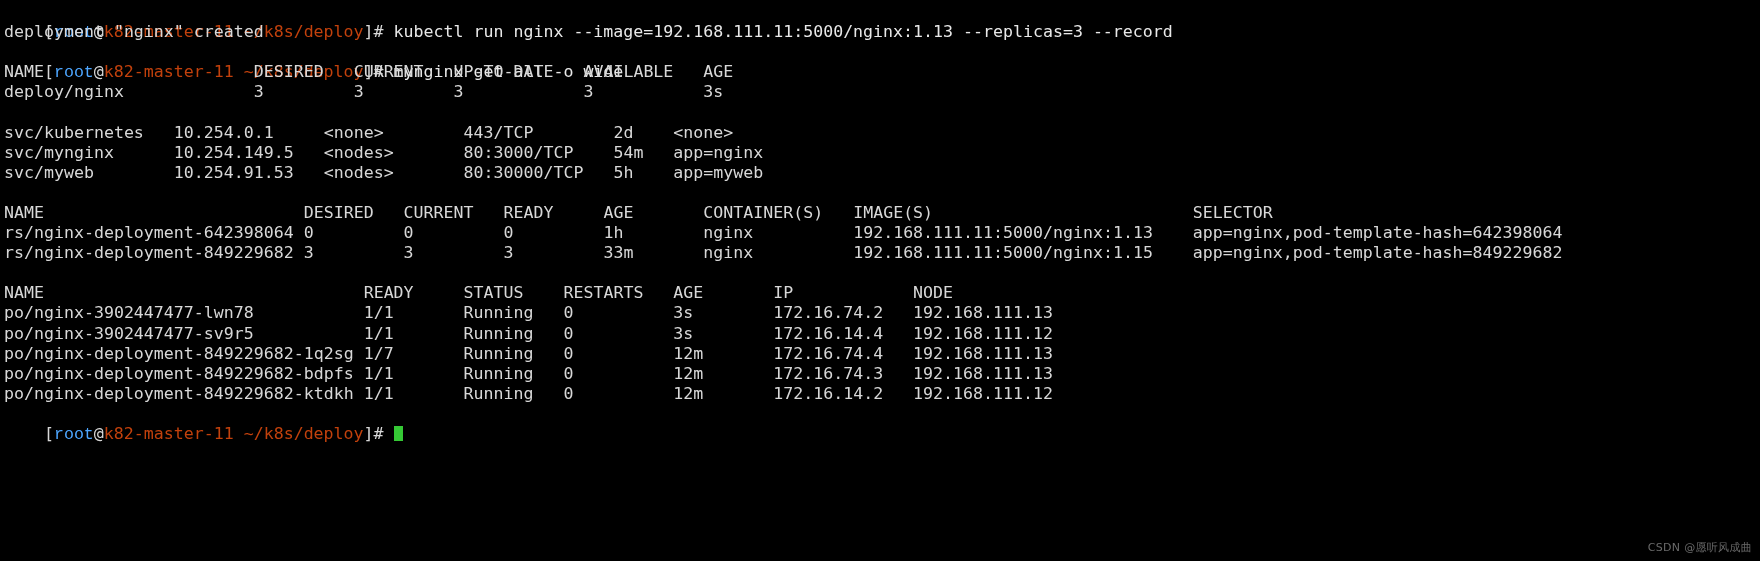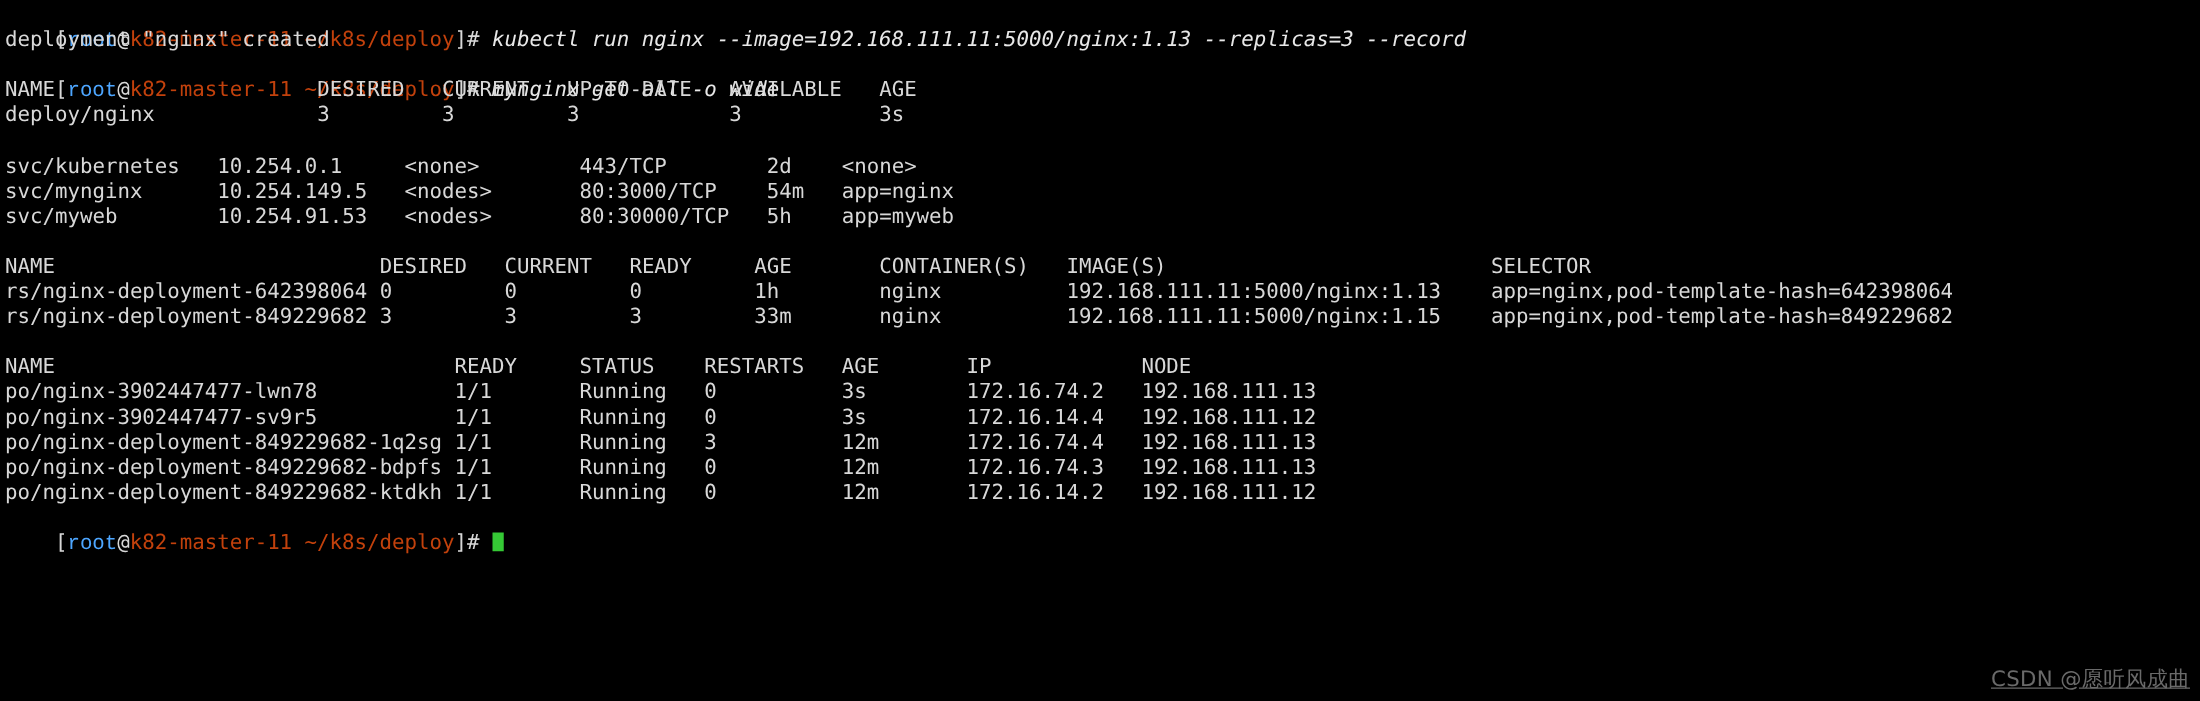--- a/index.html
+++ b/index.html
@@ -29,39 +29,38 @@
     letter-spacing: 0px;
     color: #d8d8d8;
   }
   .blank { color: transparent; }
   .seg { white-space: pre; }
   .c-bracket { color: #d8d8d8; }
   .c-user    { color: #4da6ff; font-family: Liberation Mono, monospace; }
   .c-at      { color: #d8d8d8; }
   .c-host    { color: #c2410c; }
   .c-path    { color: #c2410c; }
-  .c-cmd     { color: #e8e8e8; font-style: italic; }
+  .c-cmd     { color: #e8e8e8; }
   .c-out     { color: #d8d8d8; }
   .cursor {
     display: inline-block;
     width: 9.6px;
     height: 15px;
     background: #35c935;
     vertical-align: -2px;
   }
   #watermark {
     position: absolute;
     right: 8px;
     bottom: 6px;
     font-family: "DejaVu Sans", "Liberation Sans", sans-serif;
-    font-size: 17px;
+    font-size: 11px;
     color: #6a6a6a;
     white-space: pre;
     letter-spacing: 0.3px;
-    text-decoration: underline;
   }
 </style>
 </head>
 <body>
 
 <div id="terminal">
 
   <div class="line">
     <span class="seg c-bracket">[</span><span class="seg c-user">root</span><span class="seg c-at">@</span><span class="seg c-host">k82-master-11</span><span class="seg"> </span><span class="seg c-path">~/k8s/deploy</span><span class="seg c-bracket">]#</span><span class="seg"> </span><span class="seg c-cmd">kubectl run nginx --image=192.168.111.11:5000/nginx:1.13 --replicas=3 --record</span>
   </div>
@@ -85,21 +84,21 @@
 
   <div class="line c-out">NAME                          DESIRED   CURRENT   READY     AGE       CONTAINER(S)   IMAGE(S)                          SELECTOR</div>
   <div class="line c-out">rs/nginx-deployment-642398064 0         0         0         1h        nginx          192.168.111.11:5000/nginx:1.13    app=nginx,pod-template-hash=642398064</div>
   <div class="line c-out">rs/nginx-deployment-849229682 3         3         3         33m       nginx          192.168.111.11:5000/nginx:1.15    app=nginx,pod-template-hash=849229682</div>
 
   <div class="line blank">&nbsp;</div>
 
   <div class="line c-out">NAME                                READY     STATUS    RESTARTS   AGE       IP            NODE</div>
   <div class="line c-out">po/nginx-3902447477-lwn78           1/1       Running   0          3s        172.16.74.2   192.168.111.13</div>
   <div class="line c-out">po/nginx-3902447477-sv9r5           1/1       Running   0          3s        172.16.14.4   192.168.111.12</div>
-  <div class="line c-out">po/nginx-deployment-849229682-1q2sg 1/1       Running   3          12m       172.16.74.4   192.168.111.13</div>
+  <div class="line c-out">po/nginx-deployment-849229682-1q2sg 1/7       Running   0          12m       172.16.74.4   192.168.111.13</div>
   <div class="line c-out">po/nginx-deployment-849229682-bdpfs 1/1       Running   0          12m       172.16.74.3   192.168.111.13</div>
   <div class="line c-out">po/nginx-deployment-849229682-ktdkh 1/1       Running   0          12m       172.16.14.2   192.168.111.12</div>
 
   <div class="line">
     <span class="seg c-bracket">[</span><span class="seg c-user">root</span><span class="seg c-at">@</span><span class="seg c-host">k82-master-11</span><span class="seg"> </span><span class="seg c-path">~/k8s/deploy</span><span class="seg c-bracket">]#</span><span class="seg"> </span><span class="cursor"></span>
   </div>
 
   <div id="watermark">CSDN @愿听风成曲</div>
 </div>
 

